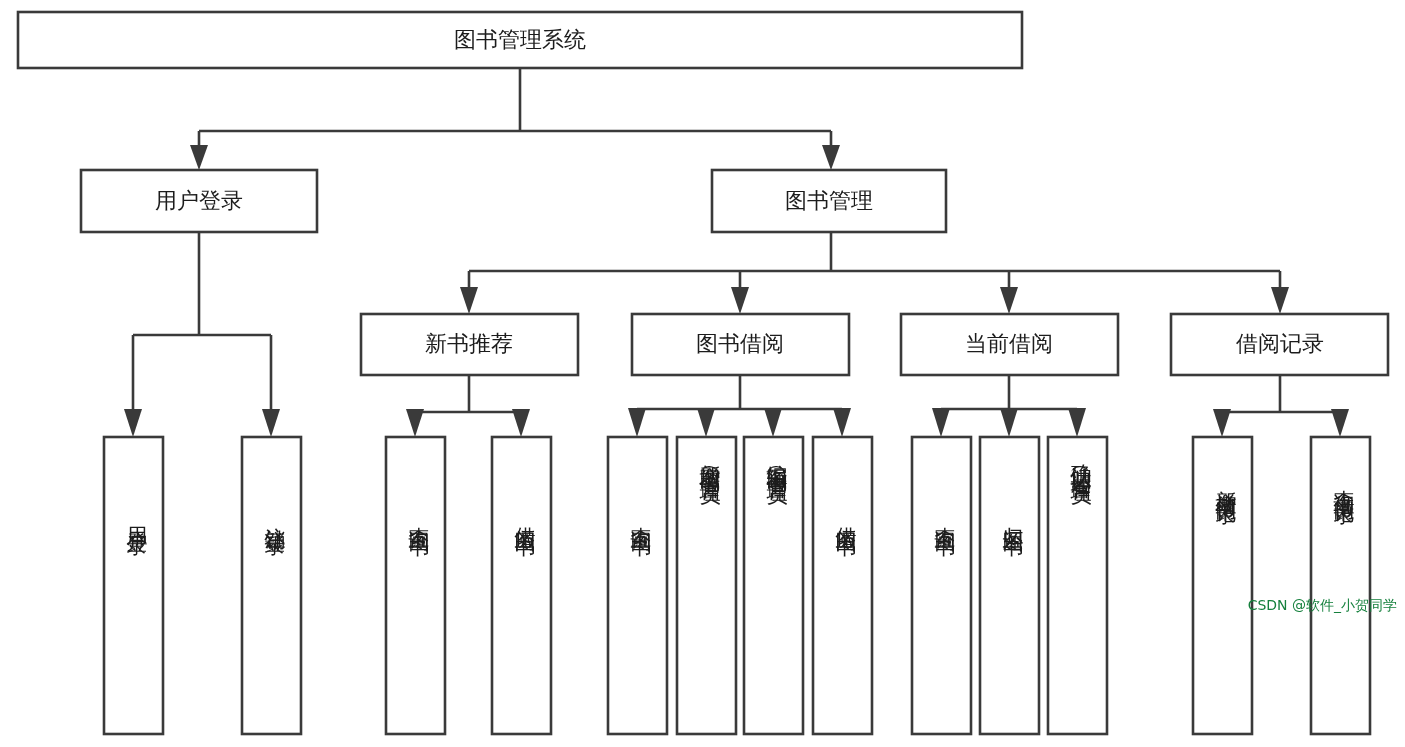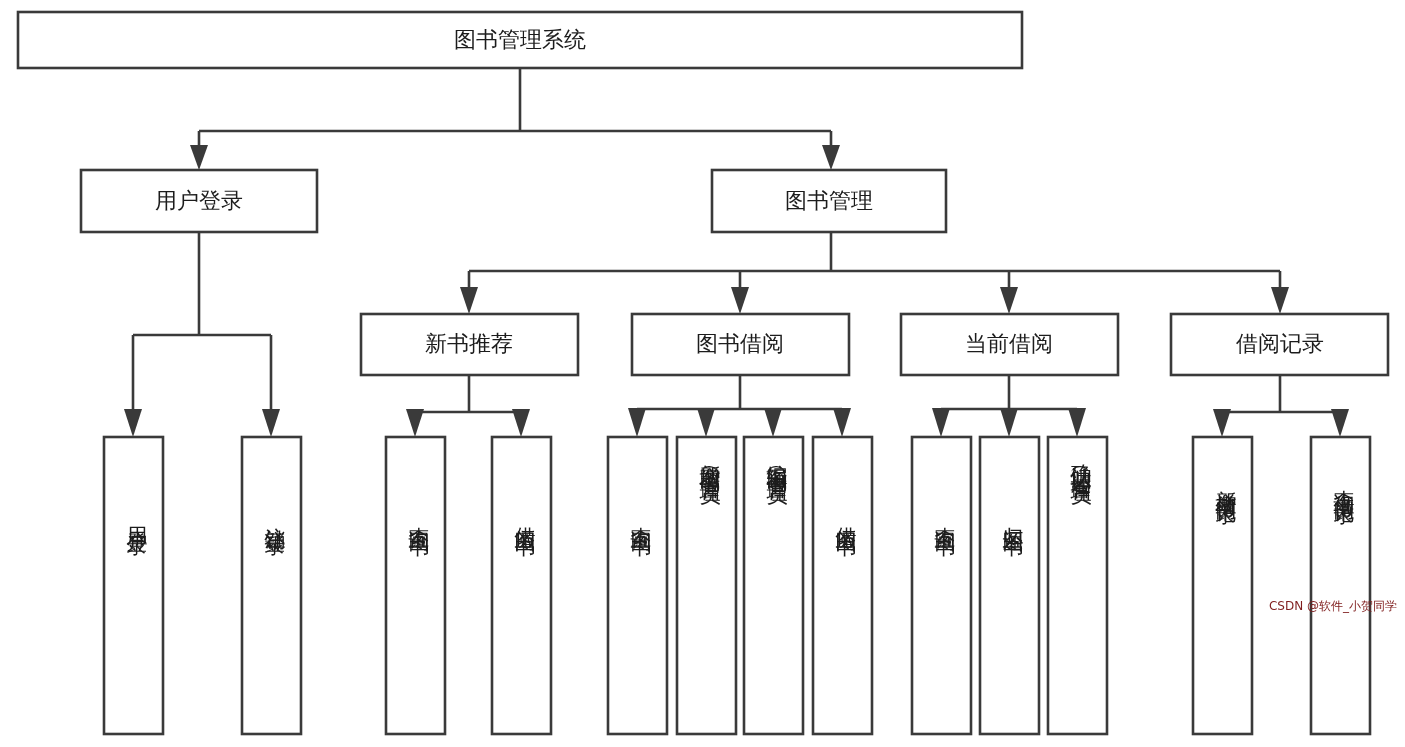--- a/index.html
+++ b/index.html
@@ -58,22 +58,22 @@
     letter-spacing: 3px;
     color: #1c1c1c;
     white-space: nowrap;
     pointer-events: none;
   }
   .watermark {
     position: absolute;
     right: 8px;
     bottom: 8px;
     font-family: "DejaVu Sans", "Liberation Sans", sans-serif;
-    font-size: 12px;
-    color: #7f1d1d;
+    font-size: 14px;
+    color: #15803d;
     white-space: nowrap;
   }
 </style>
 </head>
 <body>
 
 <div id="diagram-root">
 
   <svg class="diagram-svg" viewBox="0 0 1405 747" xmlns="http://www.w3.org/2000/svg">
 

